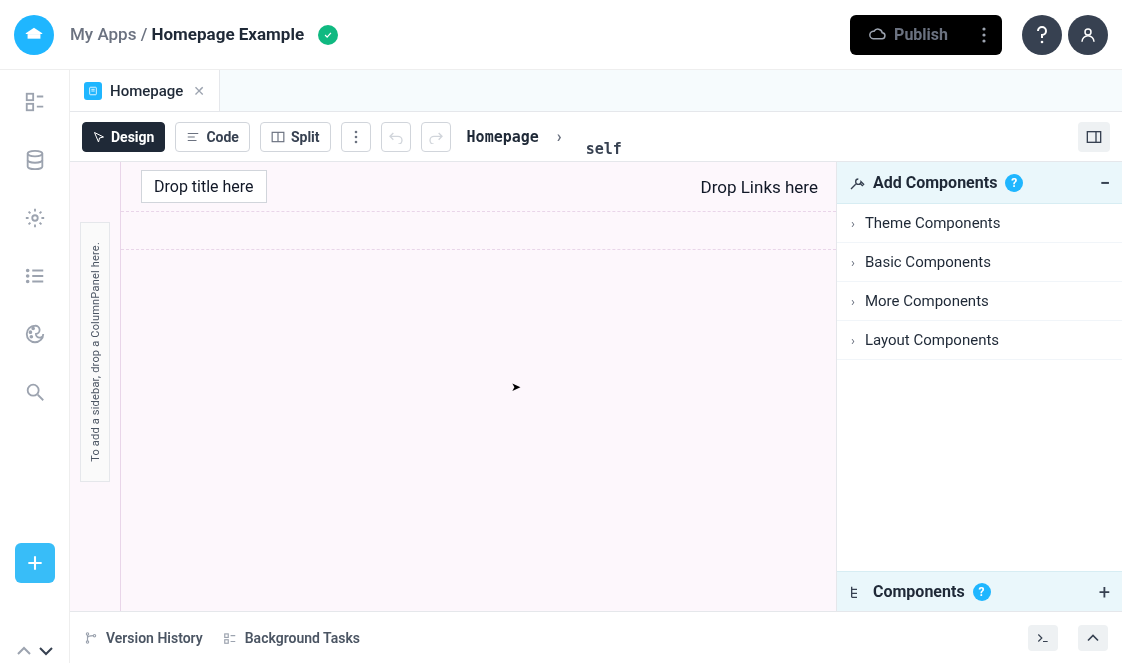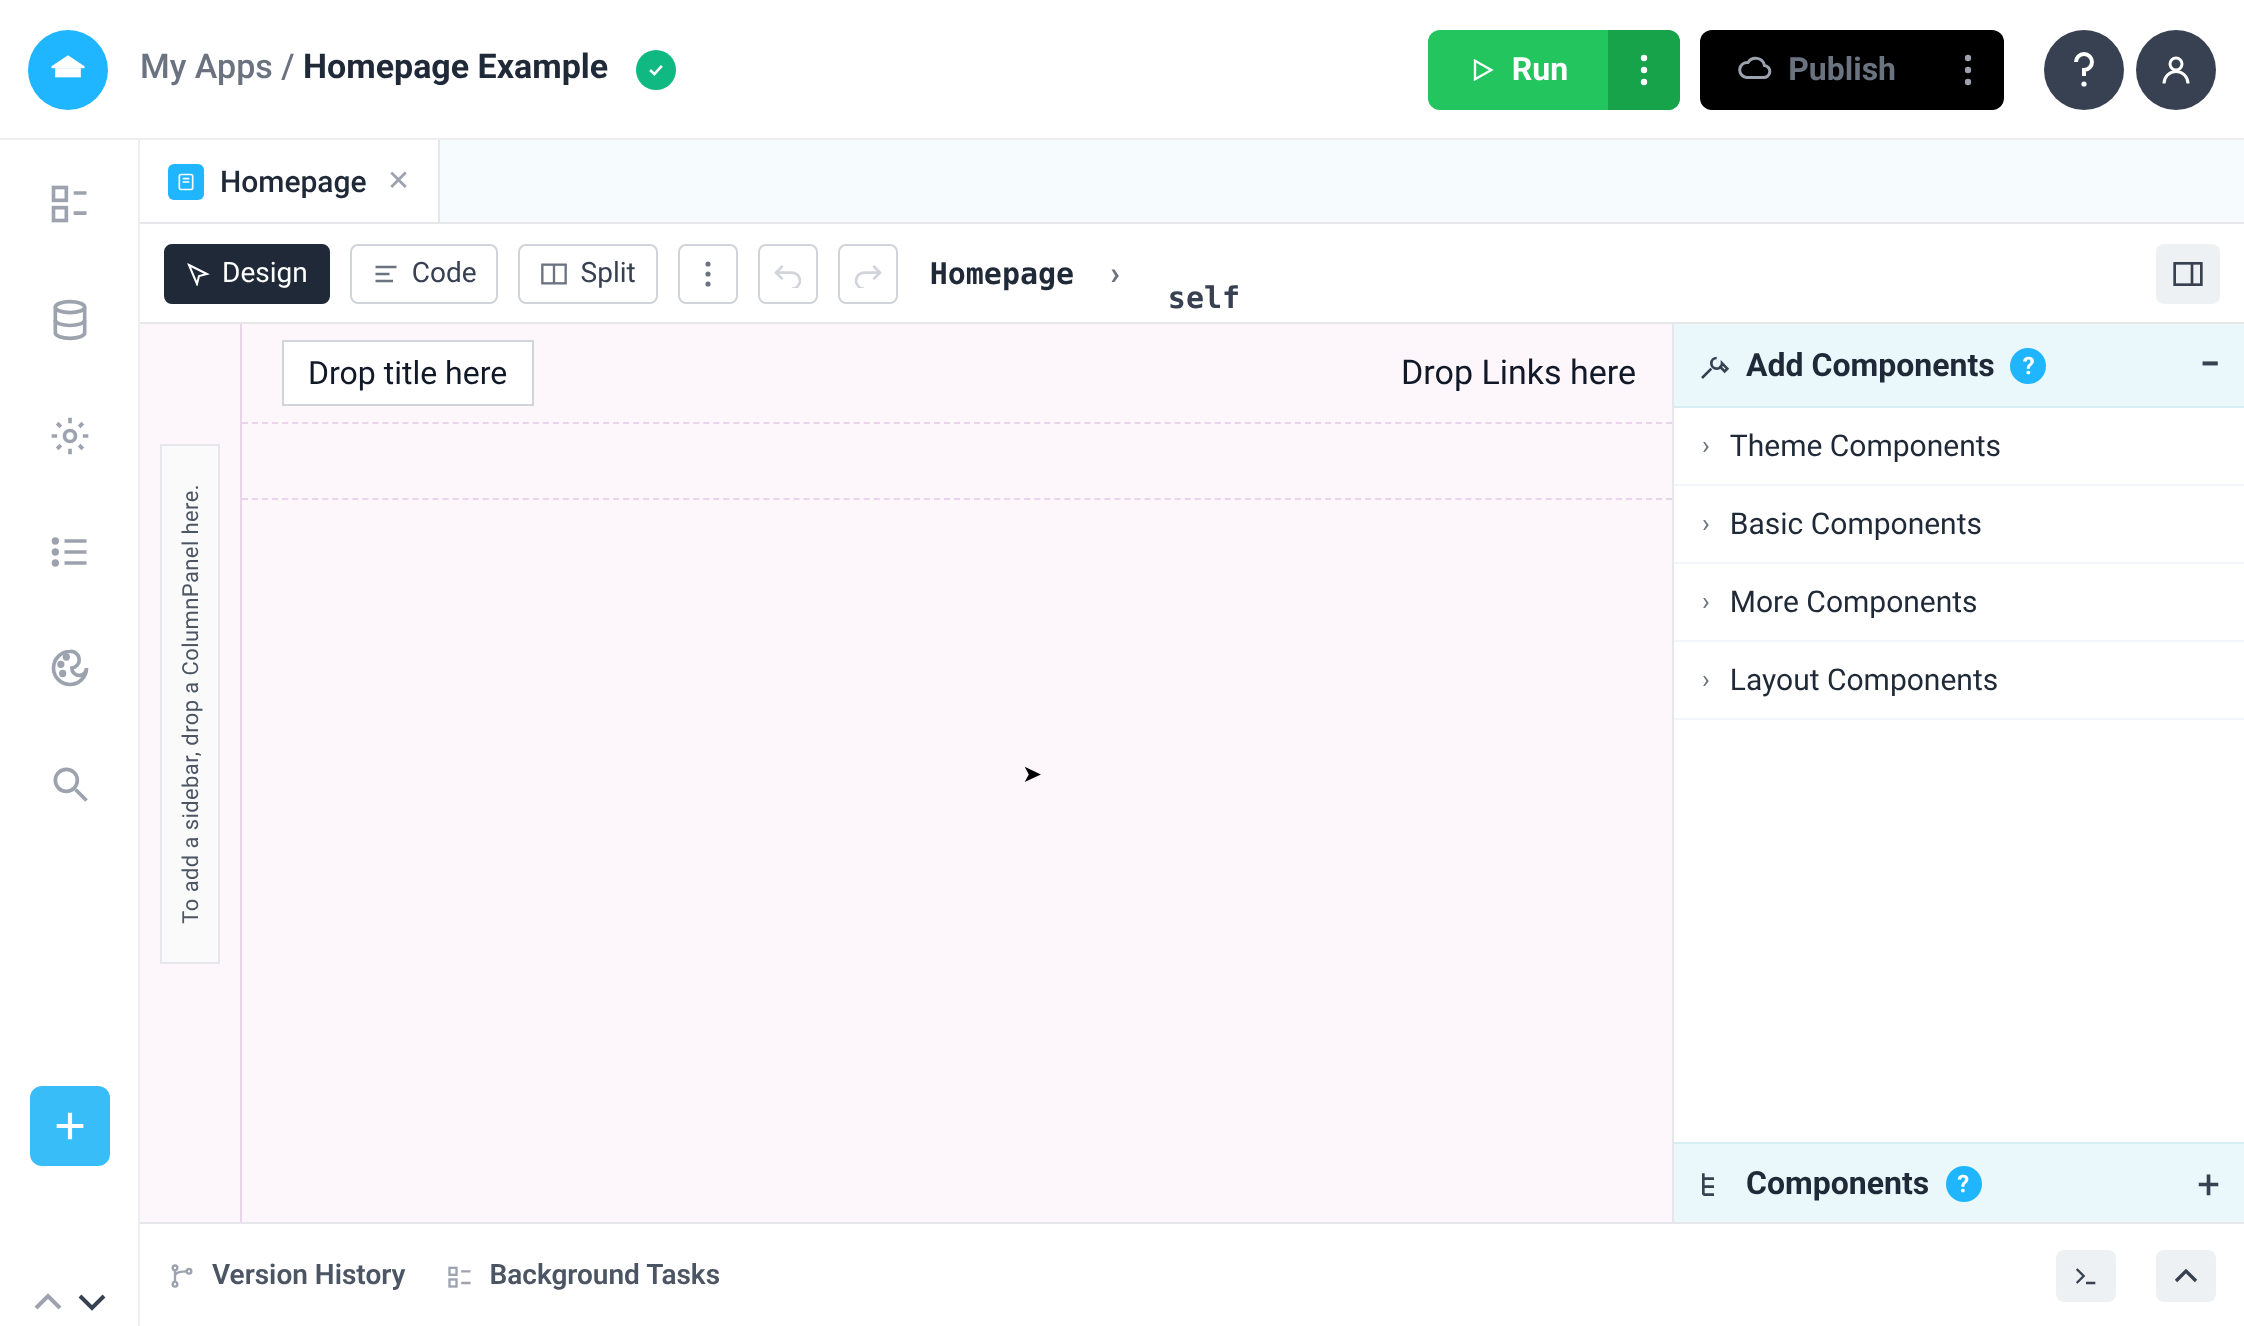--- a/index.html
+++ b/index.html
@@ -27,21 +27,21 @@
 .rail-arrows { position: absolute; bottom: 6px; left: 0; width: 70px; display: flex; justify-content: center; gap: 6px; color: #6b7280; }
 
 
 .main { position: absolute; left: 70px; top: 70px; right: 0; bottom: 0; display: flex; flex-direction: column; }
 .tabbar { height: 42px; display: flex; align-items: stretch; border-bottom: 1px solid #e5e7eb; background: #f6fbfd; }
 .tab { display: flex; align-items: center; gap: 8px; padding: 0 14px; background: #fff; border-right: 1px solid #e5e7eb; color: #1f2937; font-size: 15px; font-weight: 500; cursor: pointer; }
 .tab .doc-icon { width: 18px; height: 18px; background: #1fb6ff; border-radius: 3px; display:flex; align-items:center; justify-content:center; }
 .tab-close { color: #9ca3af; cursor: pointer; font-size: 14px; margin-left: 2px;}
 
 .toolbar { height: 50px; display: flex; align-items: center; gap: 10px; padding: 0 12px; border-bottom: 1px solid #e5e7eb; background: #fff;}
-.tbtn { height: 30px; border: 1px solid #d1d5db; border-radius: 4px; display: inline-flex; align-items: center; gap: 6px; padding: 0 10px; font-size: 14px; color: #374151; background: #fff; cursor: pointer; font-weight: 400;}
+.tbtn { height: 30px; border: 1px solid #d1d5db; border-radius: 4px; display: inline-flex; align-items: center; gap: 6px; padding: 0 10px; font-size: 14px; color: #374151; background: #fff; cursor: pointer; font-weight: 700;}
 .tbtn.active { background: #1f2937; color: #fff; border-color: #1f2937; }
 .tbtn.iconbtn { width: 30px; padding: 0; justify-content: center; }
 .tbtn.disabled { color: #9ca3af; }
 .crumb { margin-left: 6px; font-size: 15px; font-weight: 700; color: #1f2937; font-family: ui-monospace, Menlo, monospace;}
 .crumb-sep { color: #6b7280; margin: 0 8px; font-weight: 700;}
 .crumb-self { font-weight: 700; color: #374151; margin-top: 24px; }
 .toolbar-spacer { flex: 1; }
 .panel-toggle { width: 32px; height: 30px; background: #eef1f3; border-radius: 4px; display:flex; align-items:center; justify-content:center; color:#374151; cursor:pointer;}
 
 .workarea { flex: 1; display: flex; min-height: 0;}
@@ -90,35 +90,20 @@
     <span>My Apps</span>
     <span>/</span>
     <span class="current">Homepage Example</span>
     <span class="check-badge">
       <svg width="10" height="10" viewBox="0 0 24 24">
           <path d="M5 12 L10 17 L19 7" stroke="#fff" stroke-width="3" fill="none"></path>
         </svg>
     </span>
   </div>
   <div class="topbar-spacer"></div>
-  <div class="run-btn">
-    <div class="run-main">
-      <svg width="14" height="14" viewBox="0 0 24 24">
-          <path d="M6 4 L20 12 L6 20 Z" fill="none" stroke="#fff" stroke-width="2"></path>
-        </svg>
-      <span>Run</span>
-    </div>
-    <div class="run-menu">
-      <svg width="4" height="16" viewBox="0 0 4 16">
-          <circle cx="2" cy="2" r="1.6" fill="#fff"></circle>
-          <circle cx="2" cy="8" r="1.6" fill="#fff"></circle>
-          <circle cx="2" cy="14" r="1.6" fill="#fff"></circle>
-        </svg>
-    </div>
-  </div>
   <div class="publish-btn">
     <div class="publish-main">
       <svg width="18" height="14" viewBox="0 0 24 18">
           <path d="M7 14 A5 5 0 0 1 8 4 A6 6 0 0 1 19 6 A4 4 0 0 1 18 14 Z" fill="none" stroke="#9ca3af" stroke-width="2"></path>
         </svg>
       <span>Publish</span>
     </div>
     <div class="publish-menu">
       <svg width="4" height="16" viewBox="0 0 4 16">
           <circle cx="2" cy="2" r="1.6" fill="#9ca3af"></circle>

